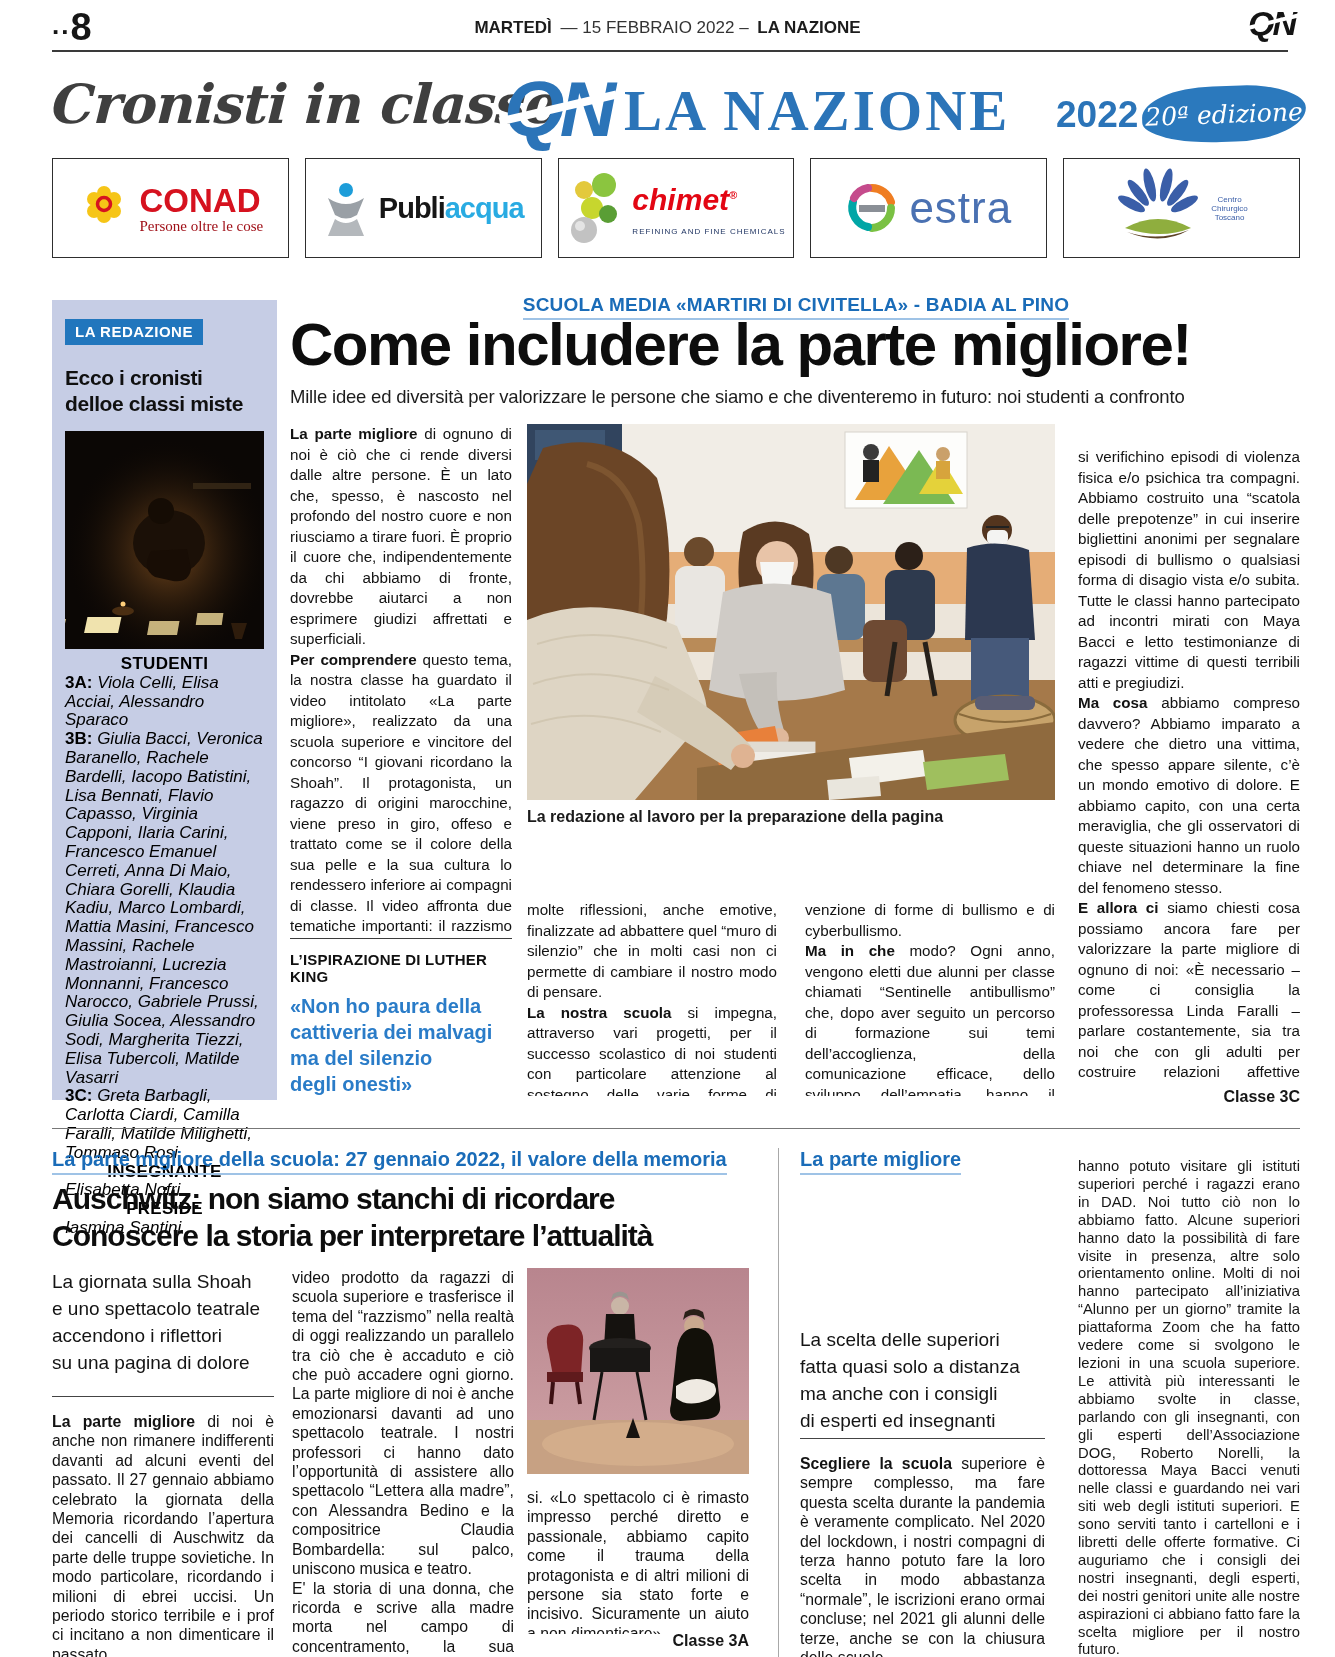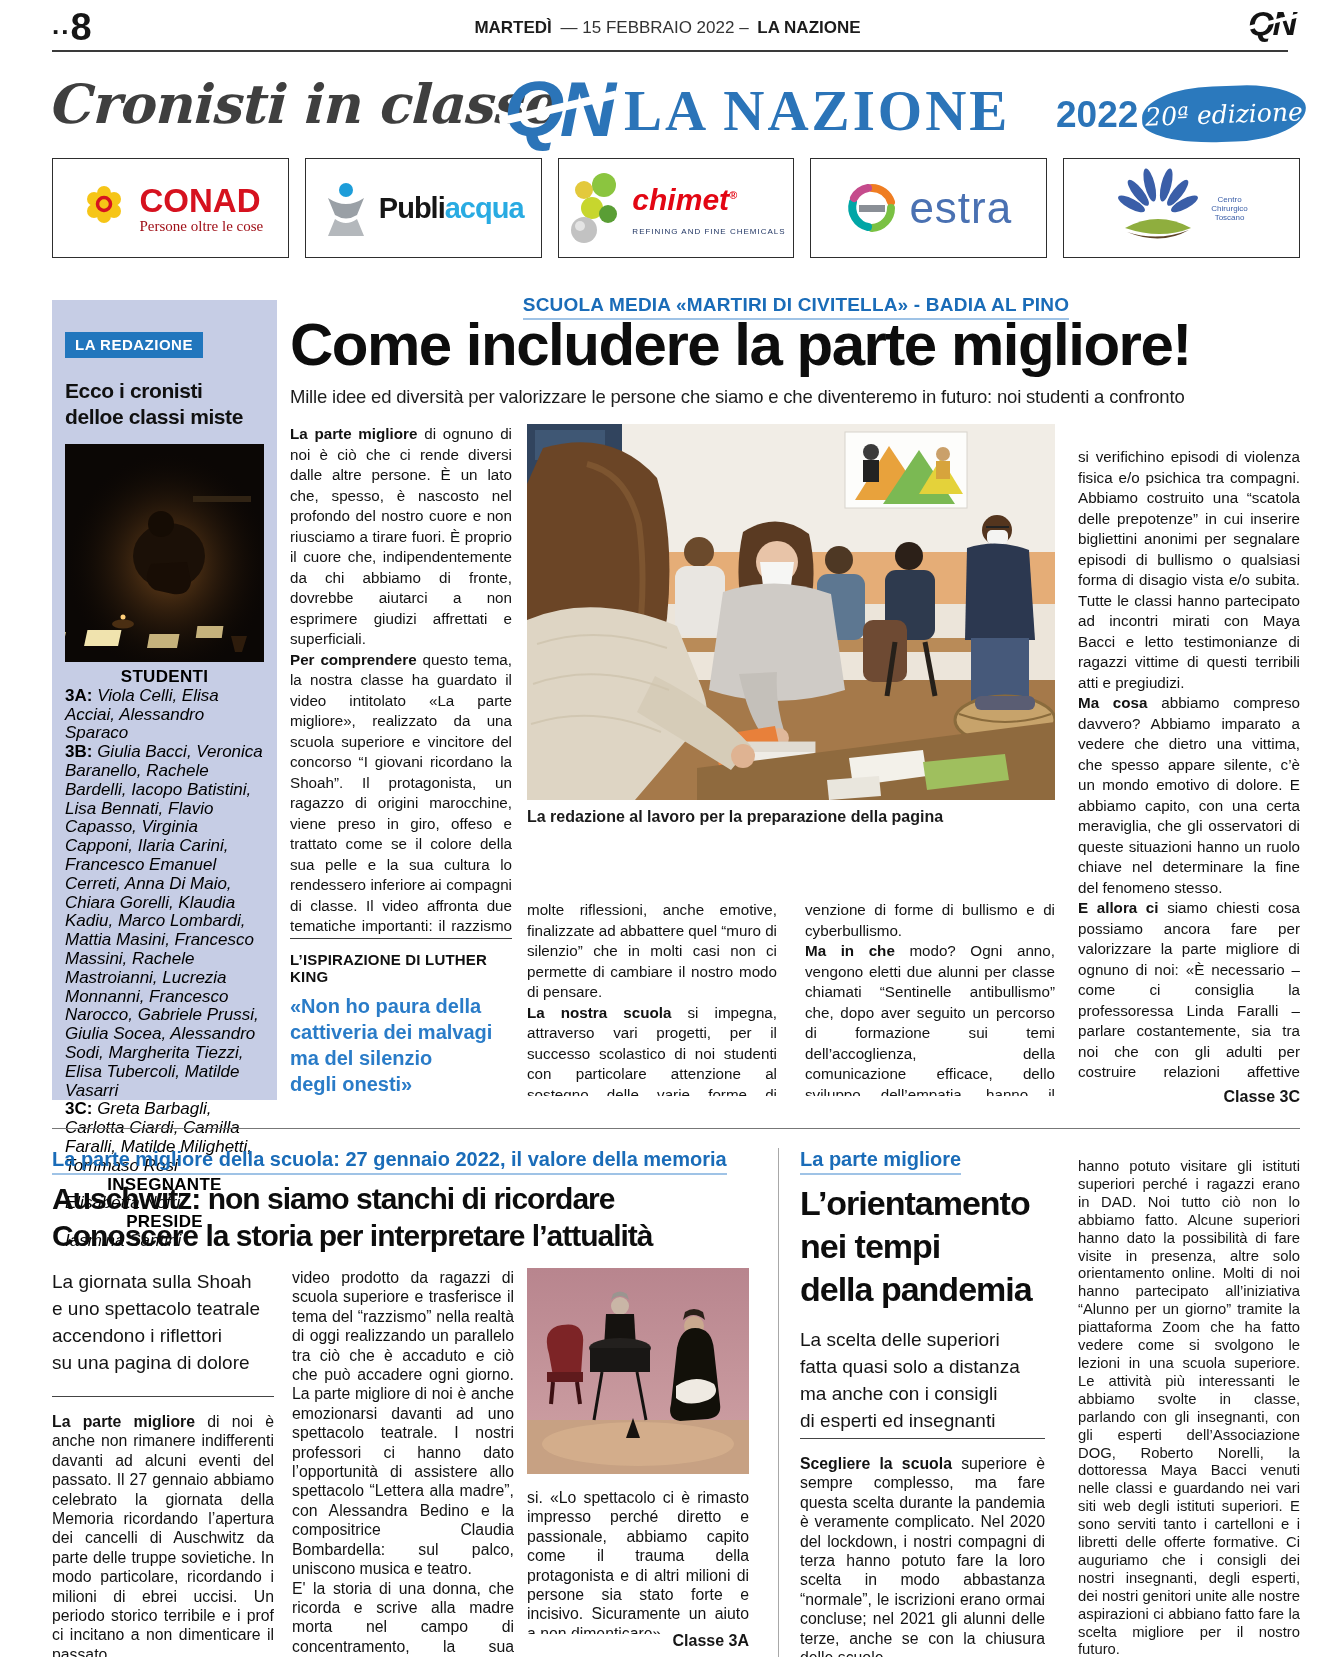--- a/index.html
+++ b/index.html
@@ -42,21 +42,21 @@
   .conad-txt{color:#d6121f;font-weight:bold;font-size:33px;letter-spacing:0}
   .conad-tag{color:#a01018;font-family:"Liberation Serif",serif;font-size:15px;margin-top:-2px}
   .publi-txt{font-size:29px;font-weight:bold;letter-spacing:-1px}
   .publi-txt .p2{color:#29abe2}
   .chimet-txt{color:#e30613;font-weight:bold;font-style:italic;font-size:30px;line-height:30px}
   .chimet-tag{color:#1a2f5e;font-size:8px;letter-spacing:1px;margin-top:12px}
   .estra-txt{color:#4a71b2;font-size:44px;letter-spacing:1px}
   .centro-tag{color:#3a5ea8;font-size:8px;text-align:center;line-height:9px}
 
   
-  #sidebar{left:52px;top:300px;width:225px;height:800px;background:#c6cde5;padding:32px 13px}
+  #sidebar{left:52px;top:300px;width:225px;height:800px;background:#c6cde5;padding:19px 13px}
   .red-badge{display:inline-block;background:#2176bd;color:#fff;font-weight:bold;font-size:15px;
       letter-spacing:.5px;padding:4px 10px 5px}
   .sidebar-title{margin-top:20px;font-size:21px;line-height:26px;font-weight:bold;letter-spacing:-.4px;color:#101010}
   .sidebar-photo{margin-top:14px;width:199px;height:218px;display:block}
   .roster{margin-top:6px;font-size:17px;line-height:18.8px;color:#000000}
   .roster .cap{text-align:center;font-weight:bold;letter-spacing:.3px}
   .roster .lbl{font-weight:bold}
   .roster .names{font-style:italic;white-space:pre-line}
   .roster .person{font-style:italic}
 
@@ -428,23 +428,20 @@
     <polygon points="99,170 113,170 106,150" fill="#17130f"></polygon>
   </svg>
   <div class="abs bodytext-btm" id="au-col3">
     <p><span>si. «Lo spettacolo ci è rimasto impresso perché diretto e passionale, abbiamo capito come il trauma della protagonista e di altri milioni di persone sia stato forte e incisivo. Sicuramente un aiuto a non dimenticare».</span></p>
   </div>
   <div class="abs" id="au-sig">Classe 3A</div>
 
   <div class="abs" id="or-kicker">
     <span class="kicker">La parte migliore</span>
   </div>
-  <h2 class="abs" id="or-headline">L’orientamento
-nei tempi
-della pandemia</h2>
   <div class="abs standfirst" id="or-standfirst">La scelta delle superiori
 fatta quasi solo a distanza
 ma anche con i consigli
 di esperti ed insegnanti</div>
   <div class="abs" id="or-rule"></div>
   <div class="abs bodytext-btm" id="or-col1">
     <p><span class="lead">Scegliere la scuola</span><span> superiore è sempre complesso, ma fare questa scelta durante la pandemia è veramente complicato. Nel 2020 del lockdown, i nostri compagni di terza hanno potuto fare la loro scelta in modo abbastanza “normale”, le iscrizioni erano ormai concluse; nel 2021 gli alunni delle terze, anche se con la chiusura delle scuole,</span></p>
   </div>
   <div class="abs" id="or-col2">
     <p><span>hanno potuto visitare gli istituti superiori perché i ragazzi erano in DAD. Noi tutto ciò non lo abbiamo fatto. Alcune superiori hanno dato la possibilità di fare visite in presenza, altre solo orientamento online. Molti di noi hanno partecipato all’iniziativa “Alunno per un giorno” tramite la piattaforma Zoom che ha fatto vedere come si svolgono le lezioni in una scuola superiore. Le attività più interessanti le abbiamo svolte in classe, parlando con gli insegnanti, con gli esperti dell’Associazione DOG, Roberto Norelli, la dottoressa Maya Bacci venuti nelle classi e guardando nei vari siti web degli istituti superiori. E sono serviti tanto i cartelloni e i libretti delle offerte formative. Ci auguriamo che i consigli dei nostri insegnanti, degli esperti, dei nostri genitori unite alle nostre aspirazioni ci abbiano fatto fare la scelta migliore per il nostro futuro.</span></p>

